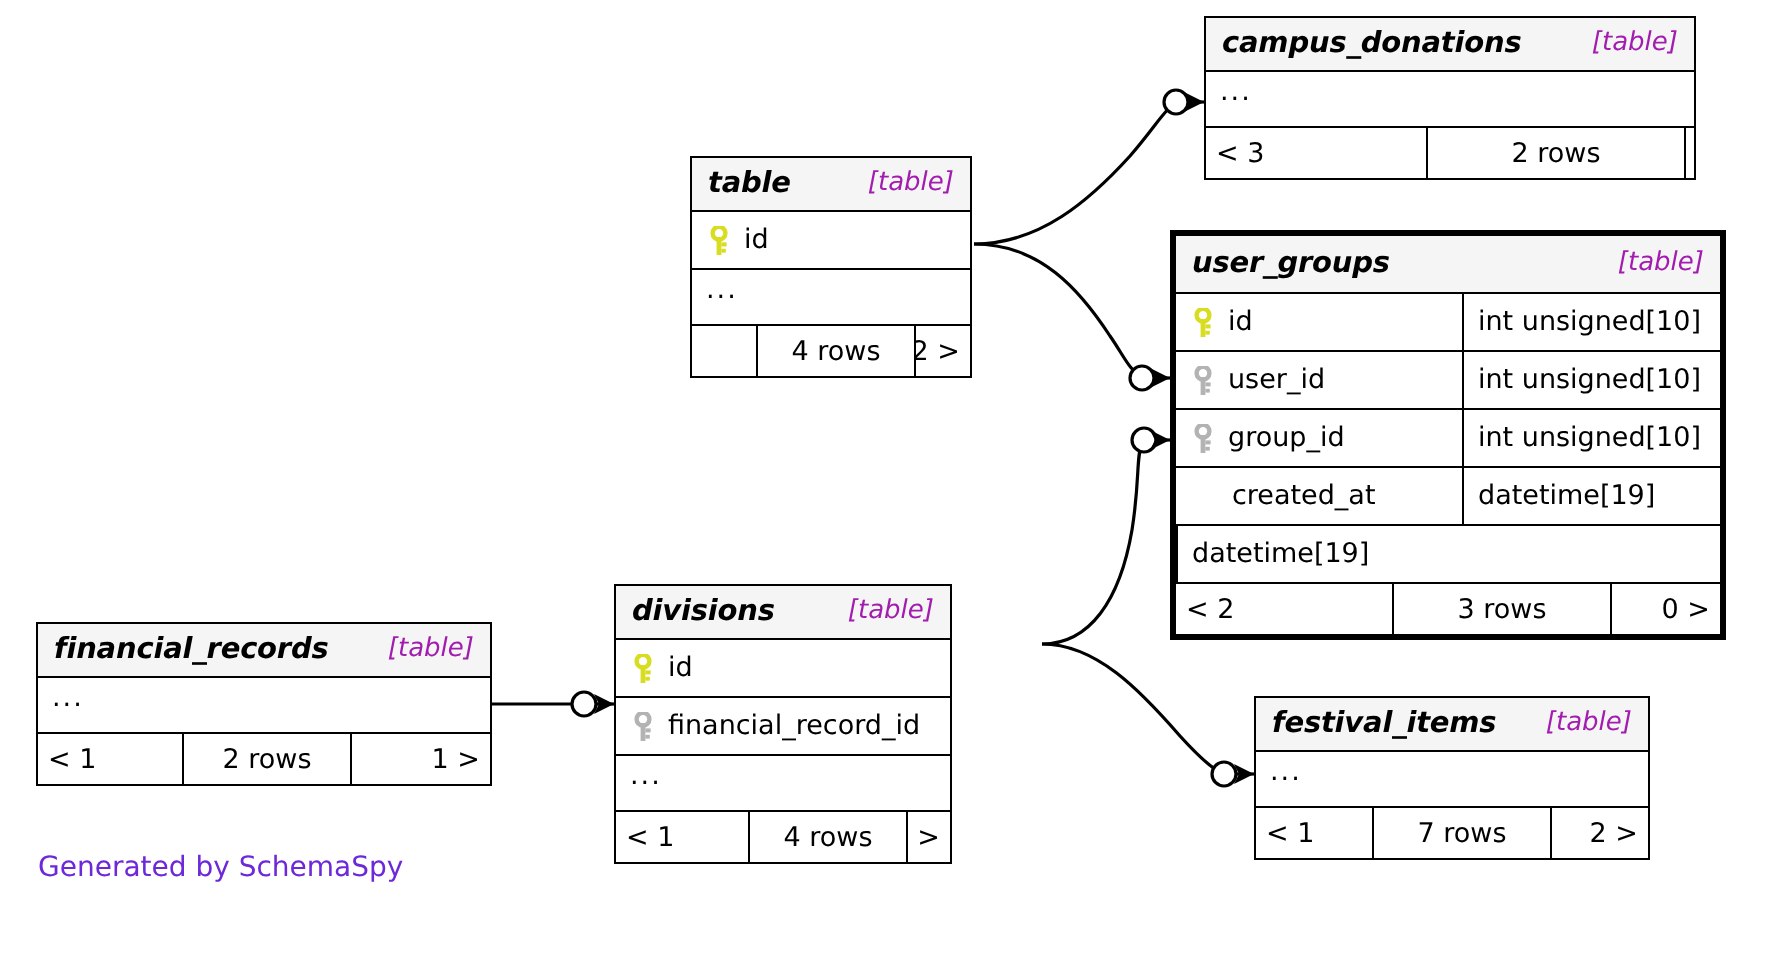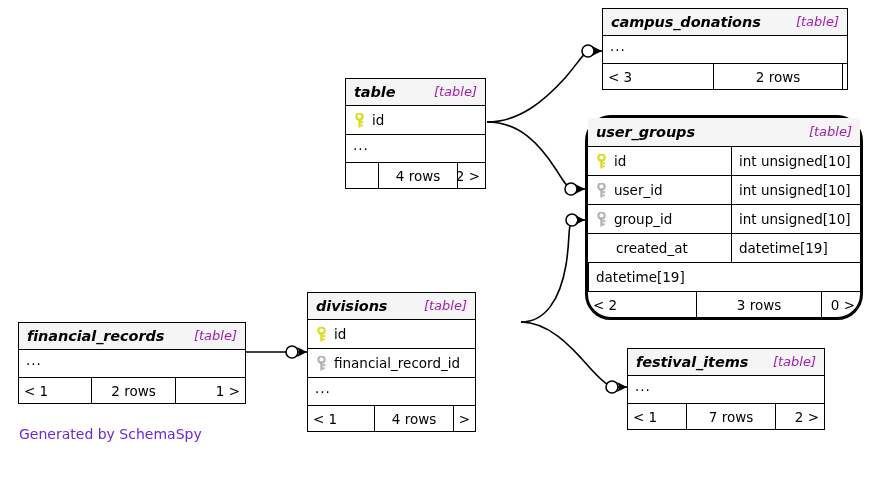--- a/index.html
+++ b/index.html
@@ -224,21 +224,21 @@
         </div>
         <div class="ellipsis-row">
           <span>...</span>
         </div>
         <div class="tbl-footer">
           <div class="cell c0" style="width: 32px; flex: 0 0 auto;"></div>
           <div class="cell c1" style="width: 80px; flex: 0 0 auto;">4 rows</div>
           <div class="cell c2" style="flex: 1 1 auto;">2 &gt;</div>
         </div>
       </div>
-      <div class="table-box focal" style="left: 585px; top: 115px; width: 278px; border-radius: 26px;">
+      <div class="table-box focal" style="left: 585px; top: 115px; width: 278px;">
         <div class="tbl-header" style="height: 29px;">
           <div class="tbl-name">user_groups</div>
           <div class="tbl-kind">[table]</div>
         </div>
         <div class="tbl-row">
           <div class="col-name">
             <span class="key-icon"><svg viewBox="0 0 13 15" width="13" height="15" aria-hidden="true">
                 <circle cx="6.5" cy="3.6" r="3.2" fill="none" stroke="#d8dd1f" stroke-width="2.2"></circle>
                 <rect x="5.3" y="5.5" width="2.4" height="9" fill="#d8dd1f"></rect>
                 <rect x="7.7" y="8.2" width="2.6" height="2" fill="#d8dd1f"></rect>
@@ -276,21 +276,21 @@
           <div class="col-name indent">
             <span>created_at</span>
           </div>
           <div class="col-type" style="width: 129px;">datetime[19]</div>
         </div>
         <div class="tbl-row">
           <div class="col-type" style="width: 129px;">datetime[19]</div>
         </div>
         <div class="tbl-footer">
           <div class="cell c0" style="width: 108px; flex: 0 0 auto;">&lt; 2</div>
-          <div class="cell c1" style="width: 126px; flex: 0 0 auto;">3 rows</div>
+          <div class="cell c1" style="width: 110px; flex: 0 0 auto;">3 rows</div>
           <div class="cell c2" style="flex: 1 1 auto;">0 &gt;</div>
         </div>
       </div>
       <div class="table-box" style="left: 307px; top: 292px; width: 169px;">
         <div class="tbl-header" style="height: 27px;">
           <div class="tbl-name">divisions</div>
           <div class="tbl-kind">[table]</div>
         </div>
         <div class="tbl-row">
           <div class="col-name">
@@ -316,21 +316,21 @@
         </div>
         <div class="ellipsis-row">
           <span>...</span>
         </div>
         <div class="tbl-footer">
           <div class="cell c0" style="width: 66px; flex: 0 0 auto;">&lt; 1</div>
           <div class="cell c1" style="width: 80px; flex: 0 0 auto;">4 rows</div>
           <div class="cell c2" style="flex: 1 1 auto;">2 &gt;</div>
         </div>
       </div>
-      <div class="table-box" style="left: 18px; top: 322px; width: 228px;">
+      <div class="table-box" style="left: 18px; top: 311px; width: 228px;">
         <div class="tbl-header" style="height: 27px;">
           <div class="tbl-name">financial_records</div>
           <div class="tbl-kind">[table]</div>
         </div>
         <div class="ellipsis-row">
           <span>...</span>
         </div>
         <div class="tbl-footer">
           <div class="cell c0" style="width: 72px; flex: 0 0 auto;">&lt; 1</div>
           <div class="cell c1" style="width: 85px; flex: 0 0 auto;">2 rows</div>

